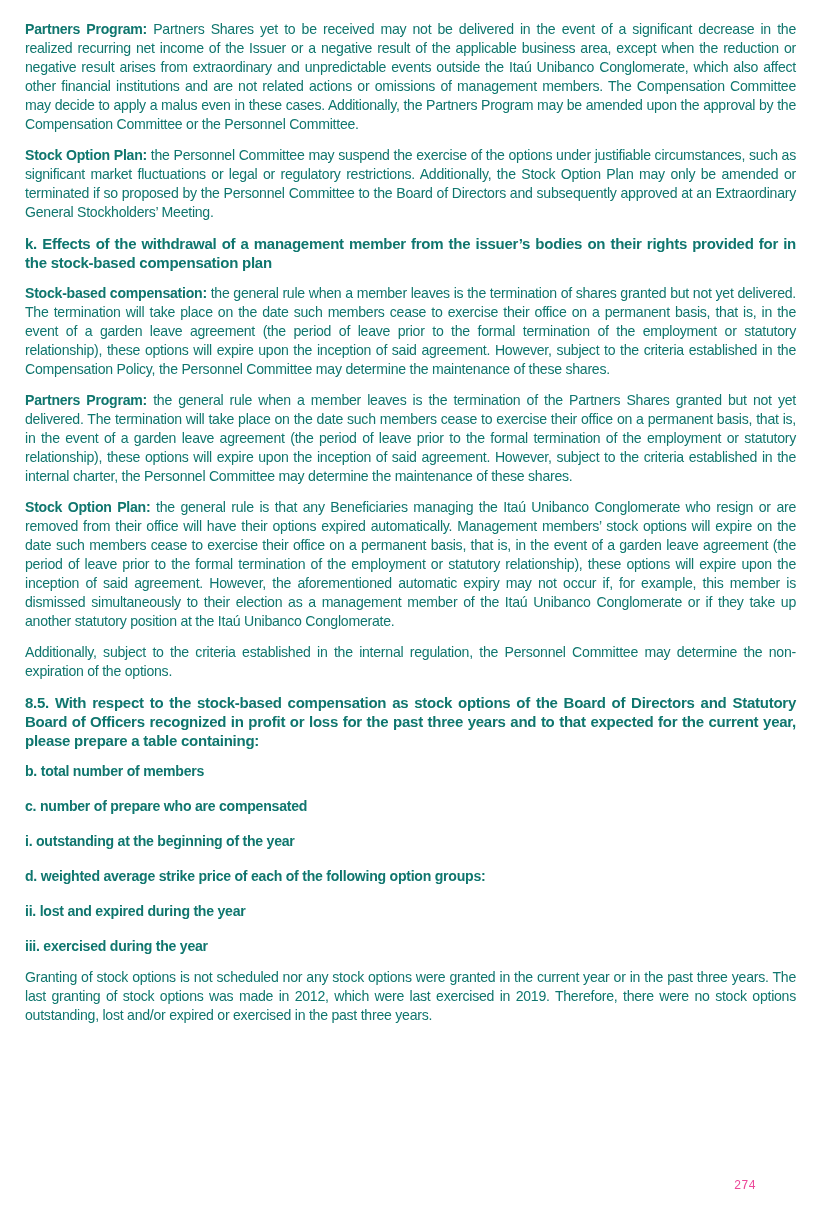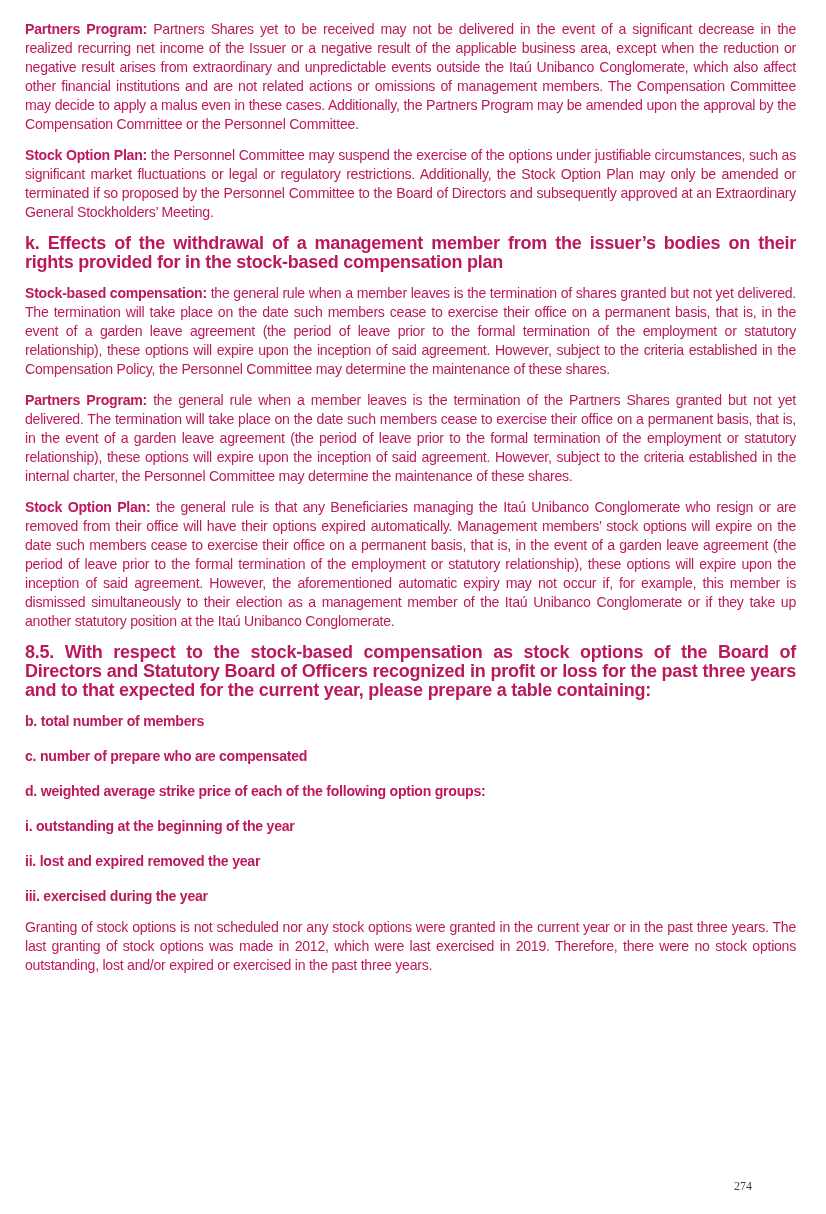--- a/index.html
+++ b/index.html
@@ -1,55 +1,56 @@
 <!DOCTYPE html>
 <html><head>
 <meta charset="utf-8">
 <style>
   html, body { margin: 0; padding: 0; background: #ffffff; }
   body { width: 826px; height: 1214px; position: relative; overflow: hidden; }
   .page {
     position: absolute; left: 25px; top: 20px; width: 771px;
     font-family: "Liberation Sans", sans-serif;
-    font-size: 14.1px; line-height: 19px; color: #be185d;
+    font-size: 14.1px; line-height: 19px; color: #0f766e;
     letter-spacing: -0.25px;
   }
   p { margin: 0 0 12px 0; text-align: justify; }
   .lead { font-weight: bold; }
-  h3 { margin: 0 0 12px 0; font-size: 18px; line-height: 19px; font-weight: bold; text-align: justify; }
+  h3 { margin: 0 0 12px 0; font-size: 15px; line-height: 19px; font-weight: bold; text-align: justify; }
   .item { margin: 0 0 12px 0; font-weight: bold; line-height: 19px; }
   .item + .item { margin-top: 16px; }
   .page-number {
     position: absolute; left: 734px; top: 1179px;
-    font-family: Liberation Serif, serif; font-size: 12px; color: #404040;
+    font-family: Liberation Mono, monospace; font-size: 12px; color: #ec4899;
   }
 </style>
 </head>
 <body>
 
 <div class="page">
 
   <p><span class="lead">Partners Program:</span><span> Partners Shares yet to be received may not be delivered in the event of a significant decrease in the realized recurring net income of the Issuer or a negative result of the applicable business area, except when the reduction or negative result arises from extraordinary and unpredictable events outside the Itaú Unibanco Conglomerate, which also affect other financial institutions and are not related actions or omissions of management members.  The Compensation Committee may decide to apply a malus even in these cases.  Additionally, the Partners Program may be amended upon the approval by the Compensation Committee or the Personnel Committee.</span></p>
 
   <p><span class="lead">Stock Option Plan:</span><span> the Personnel Committee may suspend the exercise of the options under justifiable circumstances, such as significant market fluctuations or legal or regulatory restrictions. Additionally, the Stock Option Plan may only be amended or terminated if so proposed by the Personnel Committee to the Board of Directors and subsequently approved at an Extraordinary General Stockholders’ Meeting.</span></p>
 
   <h3>k. Effects of the withdrawal of a management member from the issuer’s bodies on their rights provided for in the stock-based compensation plan</h3>
 
   <p><span class="lead">Stock-based compensation:</span><span> the general rule when a member leaves is the termination of shares granted but not yet delivered. The termination will take place on the date such members cease to exercise their office on a permanent basis, that is, in the event of a garden leave agreement (the period of leave prior to the formal termination of the employment or statutory relationship), these options will expire upon the inception of said agreement. However, subject to the criteria established in the Compensation Policy, the Personnel Committee may determine the maintenance of these shares.</span></p>
 
   <p><span class="lead">Partners Program:</span><span> the general rule when a member leaves is the termination of the Partners Shares granted but not yet delivered. The termination will take place on the date such members cease to exercise their office on a permanent basis, that is, in the event of a garden leave agreement (the period of leave prior to the formal termination of the employment or statutory relationship), these options will expire upon the inception of said agreement. However, subject to the criteria established in the internal charter, the Personnel Committee may determine the maintenance of these shares.</span></p>
 
   <p><span class="lead">Stock Option Plan:</span><span> the general rule is that any Beneficiaries managing the Itaú Unibanco Conglomerate who resign or are removed from their office will have their options expired automatically. Management members’ stock options will expire on the date such members cease to exercise their office on a permanent basis, that is, in the event of a garden leave agreement (the period of leave prior to the formal termination of the employment or statutory relationship), these options will expire upon the inception of said agreement. However, the aforementioned automatic expiry may not occur if, for example, this member is dismissed simultaneously to their election as a management member of the Itaú Unibanco Conglomerate or if they take up another statutory position at the Itaú Unibanco Conglomerate.</span></p>
 
+  <p><span>Additionally, subject to the criteria established in the internal regulation, the Personnel Committee may determine the non-expiration of the options.</span></p>
 
   <h3>8.5. With respect to the stock-based compensation as stock options of the Board of Directors and Statutory Board of Officers recognized in profit or loss for the past three years and to that expected for the current year, please prepare a table containing:</h3>
 
   <div class="item">b. total number of members</div>
   <div class="item">c. number of prepare who are compensated</div>
+  <div class="item">i. outstanding at the beginning of the year</div>
   <div class="item">d. weighted average strike price of each of the following option groups:</div>
-  <div class="item">i. outstanding at the beginning of the year</div>
-  <div class="item">ii. lost and expired removed the year</div>
+  <div class="item">ii. lost and expired during the year</div>
   <div class="item">iii. exercised during the year</div>
 
   <p>Granting of stock options is not scheduled nor any stock options were granted in the current year or in the past three years. The last granting of stock options was made in 2012, which were last exercised in 2019. Therefore, there were no stock options outstanding, lost and/or expired or exercised in the past three years.</p>
 </div>
 
 <div class="page-number">274</div>
 
 </body></html>

